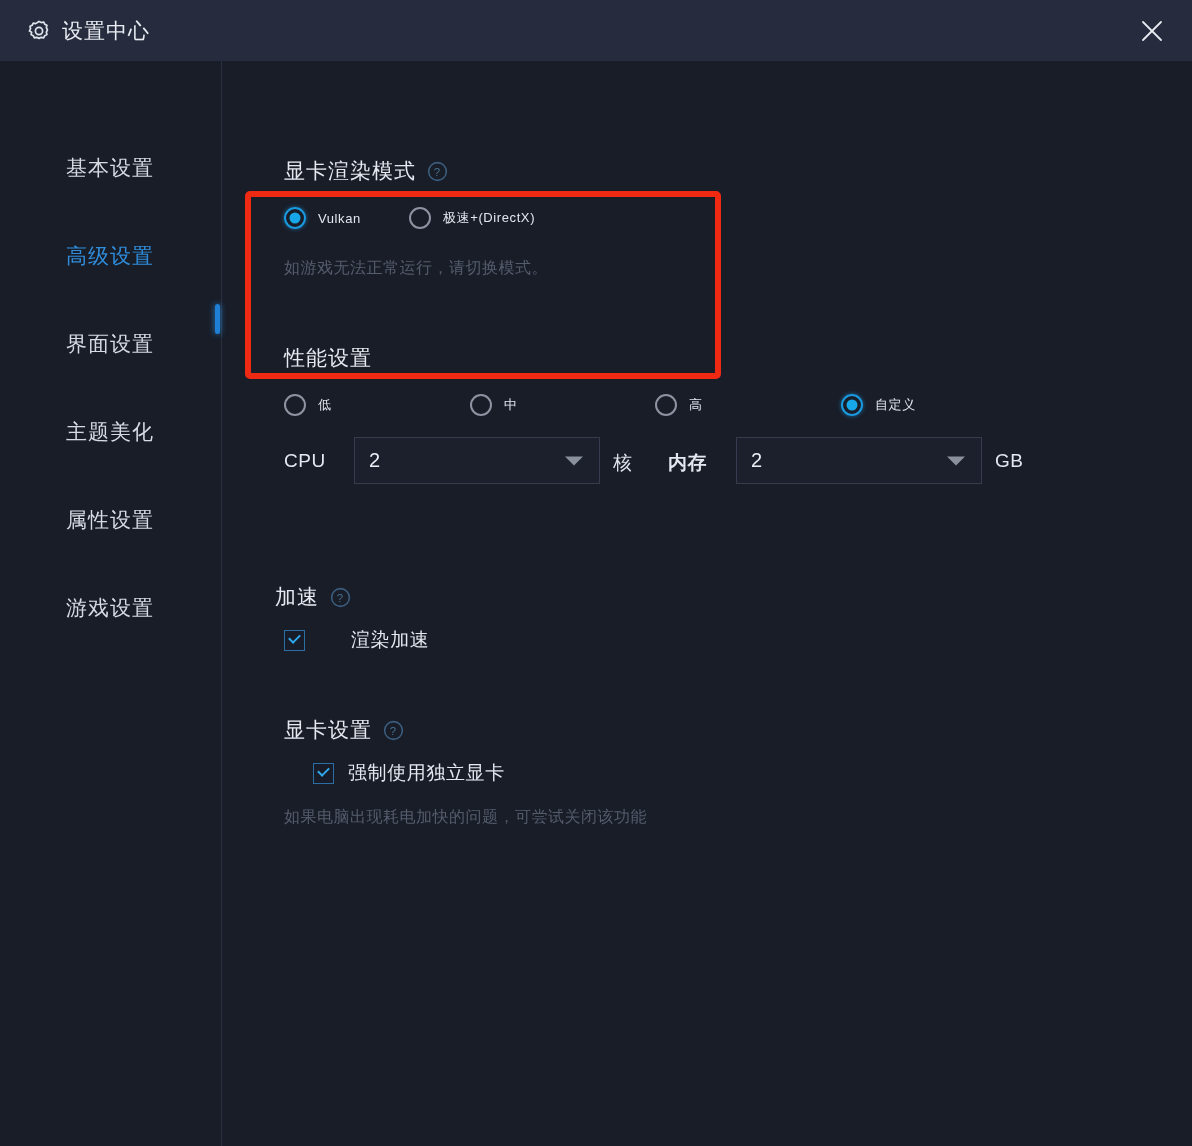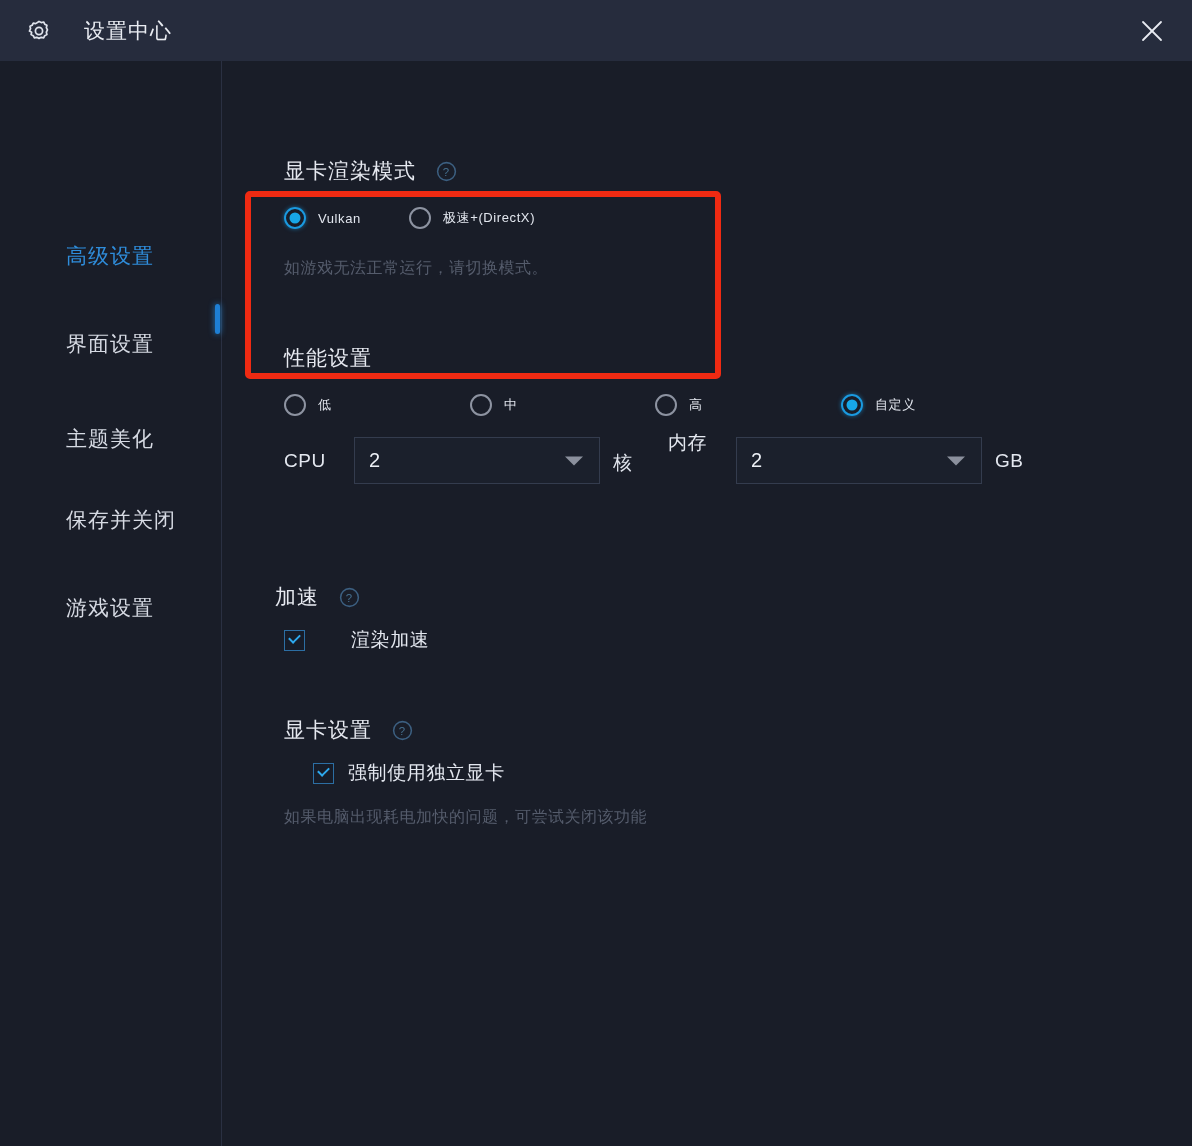--- a/index.html
+++ b/index.html
@@ -25,21 +25,21 @@
     width: 1192px;
     height: 61px;
     background: #262c3d;
     display: flex;
     align-items: center;
   }
   .titlebar-left {
     display: flex;
     align-items: center;
     margin-left: 26px;
-    gap: 32px;
+    gap: 10px;
   }
   .gear-icon {
     width: 26px;
     height: 26px;
     display: block;
   }
   .title-text {
     color: #e9ecf2;
     font-size: 21px;
     letter-spacing: 1px;
@@ -117,21 +117,21 @@
     left: 221px;
     top: 0;
     width: 971px;
     height: 1085px;
   }
 
   .section-title {
     position: absolute;
     display: flex;
     align-items: center;
-    gap: 20px;
+    gap: 11px;
     color: #e6e9f0;
     font-size: 21px;
     letter-spacing: 1px;
     white-space: nowrap;
   }
   .help-icon {
     width: 21px;
     height: 21px;
     display: block;
     cursor: pointer;
@@ -303,31 +303,34 @@
           <line x1="6" y1="6" x2="24" y2="24"></line>
           <line x1="24" y1="6" x2="6" y2="24"></line>
         </svg>
       </span>
     </div>
   </div>
 
   <div class="content">
 
     <div class="sidebar">
+      <div class="sidebar-item" style="top:87px;">
+        <span class="label">基本设置</span>
+      </div>
       <div class="sidebar-item" style="top:263px;">
         <span class="label">界面设置</span>
       </div>
       <div class="sidebar-item active" style="top:175px;">
         <span class="label">高级设置</span>
       </div>
-      <div class="sidebar-item" style="top:351px;margin-top:7px;">
+      <div class="sidebar-item" style="top:351px;">
         <span class="label">主题美化</span>
       </div>
       <div class="sidebar-item" style="top:439px;">
-        <span class="label">保存并关闭</span>
+        <span class="label">属性设置</span>
       </div>
       <div class="sidebar-item" style="top:527px;">
         <span class="label">游戏设置</span>
       </div>
     </div>
     <div class="sidebar-divider"></div>
     <div class="active-indicator"></div>
 
     <div class="main">
 
@@ -372,21 +375,21 @@
         <span class="rlabel">自定义</span>
       </div>
 
       <div class="field-label" style="left:63px; top:389px;">CPU</div>
       <div class="select" style="left:133px; top:376px; width:246px;">
         <span class="value">2</span>
         <span class="caret"></span>
       </div>
       <div class="field-label" style="left:392px; top:389px;">核</div>
 
-      <div class="field-label" style="left:447px; top:369px;">内存</div>
+      <div class="field-label" style="left:447px; top:389px;font-weight:bold;">内存</div>
       <div class="select" style="left:515px; top:376px; width:246px;">
         <span class="value">2</span>
         <span class="caret"></span>
       </div>
       <div class="field-label" style="left:774px; top:389px;">GB</div>
 
       <div class="section-title" style="left:54px; top:522px;">
         <span>加速</span>
         <span>
           <svg class="help-icon" viewBox="0 0 22 22" fill="none">

